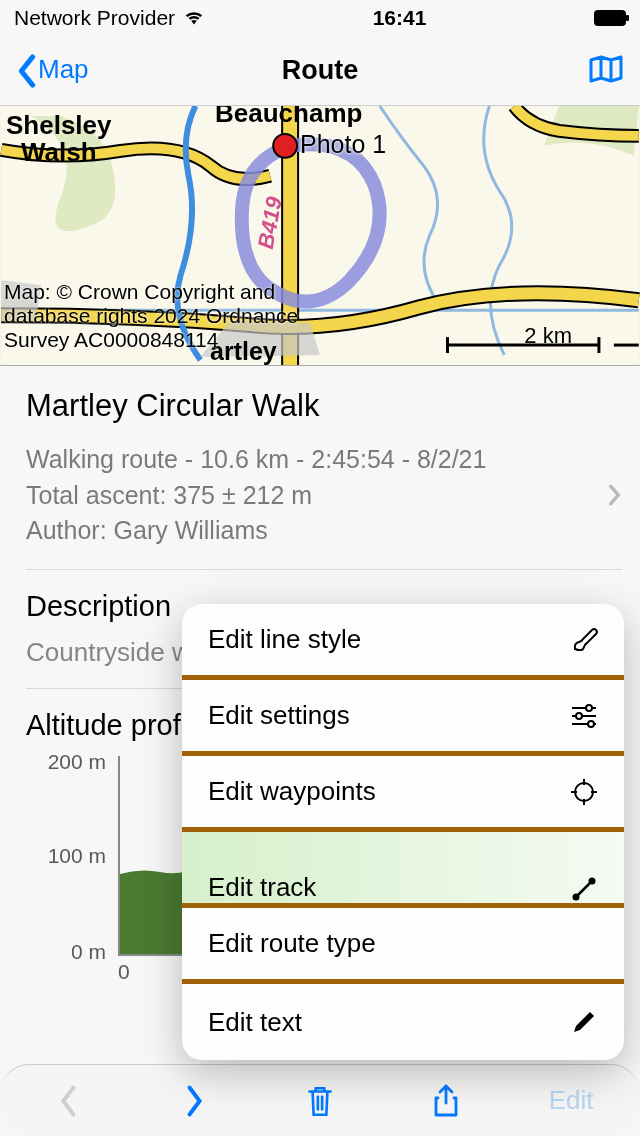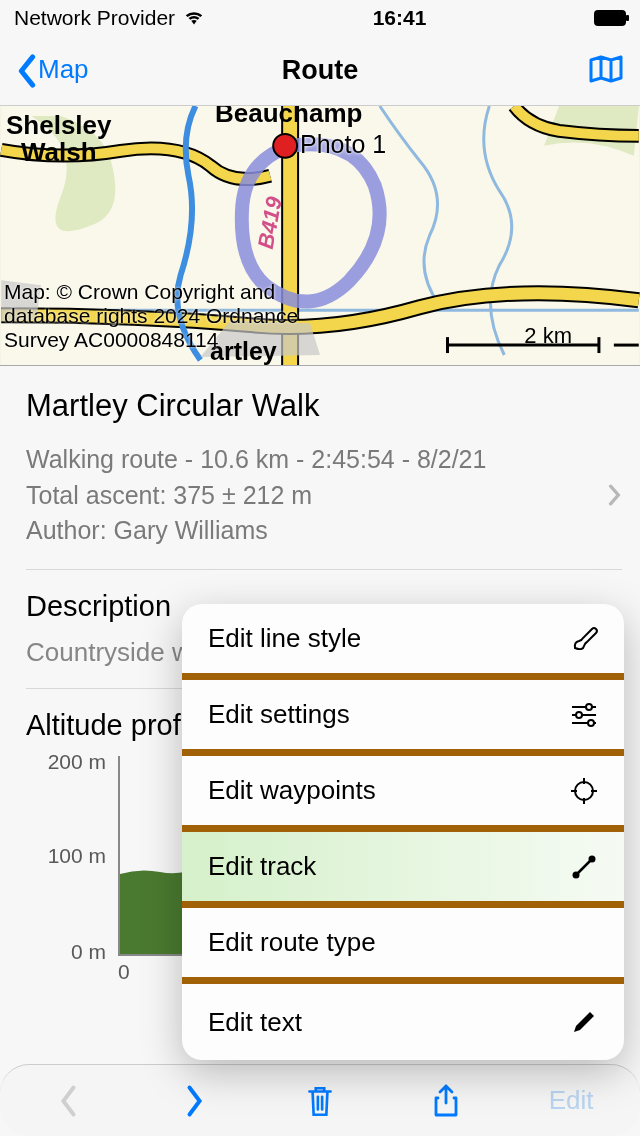--- a/index.html
+++ b/index.html
@@ -30,23 +30,23 @@
   .section-title { font-size:29px; font-weight:400; color:#000; margin-bottom:14px;}
   .desc-text { color:#868686; font-size:26px; }
   .alt-section { padding: 0 26px;}
   .alt-chart { position:relative; margin-top:14px; }
   .yaxis { position:absolute; left:0; top:0; bottom:24px; width:80px; font-size:21px; color:#595959; text-align:right;}
   .yaxis div { position:absolute; right:0; }
   .chart-box { margin-left:92px; border-left:2px solid #888; border-bottom:2px solid #888; height:200px; position:relative; width:88px; overflow:hidden;}
   .area-fill { position:absolute; bottom:0; left:0; width:200px; height:100px; }
   .xaxis { margin-left:92px; font-size:21px; color:#595959; padding-top:4px;}
   .popup { position:absolute; left:182px; top:604px; width:442px; background:#fdfdfd; border-radius:20px; box-shadow:0 12px 40px rgba(0,0,0,0.25); overflow:hidden; z-index:50;}
-  .popup-item { height:76px; display:flex; align-items:center; justify-content:space-between; padding:0 26px; font-size:26px; color:#000; border-bottom:7px solid #a16207;}
+  .popup-item { height:76px; display:flex; align-items:center; justify-content:space-between; padding:0 26px; font-size:26px; color:#000; border-bottom:5px solid #a16207;}
   .popup-item:last-child { border-bottom:none;}
-  .popup-item.highlight { background:linear-gradient(90deg, rgba(180,230,160,0.55), rgba(180,230,160,0.1)); }
+  .popup-item.highlight { background:linear-gradient(90deg, rgba(180,230,160,0.55), rgba(180,230,160,0.1));align-items:flex-end; }
   .popup-item svg, .popup-item .icon-glyph { width:28px; height:28px; flex:none; }
   .toolbar { position:absolute; bottom:0; left:0; right:0; height:72px; background:#f5f5f5; border-top:1px solid #ccc; display:flex; align-items:center; justify-content:space-around; padding:0 6px;border-radius:29px;}
   .toolbar-item { width:60px; display:flex; justify-content:center;}
   .toolbar-item svg { width:32px; height:36px;}
   .toolbar-text { color:#b8d4f0; font-size:26px;}
   .disabled { opacity:0.35;}
 </style>
 </head>
 <body>
 

